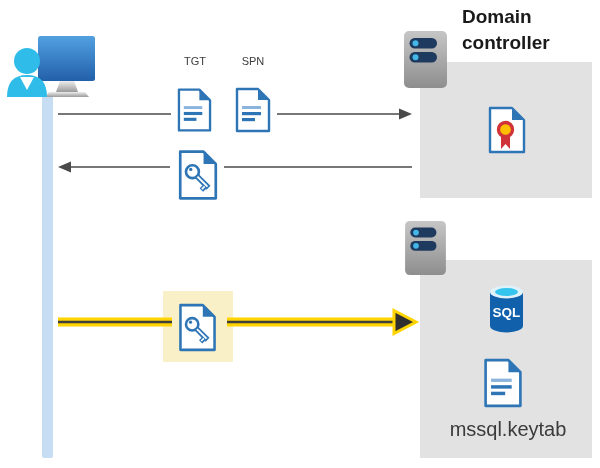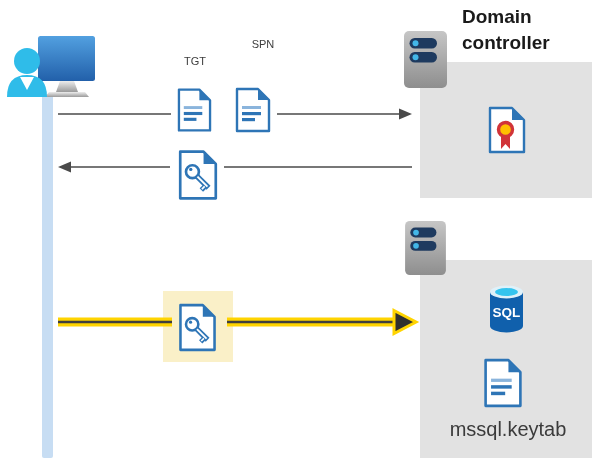--- a/index.html
+++ b/index.html
@@ -170,16 +170,16 @@
   <svg class="abs icon" style="left:483px;top:358px;" width="40" height="50" viewBox="0 0 36 46">
     <path d="M2,2 H23 L34,13 V44 H2 Z" fill="#FFFFFF" style="stroke:var(--doc-blue)" stroke-width="2.4" stroke-linejoin="round"></path>
     <path d="M23,2 V13 H34 Z" style="fill:var(--doc-blue)"></path>
     <rect x="7" y="19" width="19" height="3" style="fill:var(--doc-blue-light)"></rect>
     <rect x="7" y="25" width="19" height="3.2" style="fill:var(--doc-blue)"></rect>
     <rect x="7" y="31" width="13" height="3.2" style="fill:var(--doc-blue)"></rect>
   </svg>
 
   <div class="abs lbl lbl-bold" style="left:438px;top:4px;width:130px;margin-left:24px;">Domain controller</div>
   <div class="abs lbl lbl-msg" style="left:170px;top:55px;width:50px;">TGT</div>
-  <div class="abs lbl lbl-msg" style="left:228px;top:38px;width:50px;margin-left:10px;">SPN</div>
+  <div class="abs lbl lbl-msg" style="left:228px;top:55px;width:50px;">SPN</div>
   <div class="abs lbl lbl-file" style="left:420px;top:418px;width:176px;">mssql.keytab</div>
 
 </div>
 
 </body></html>

